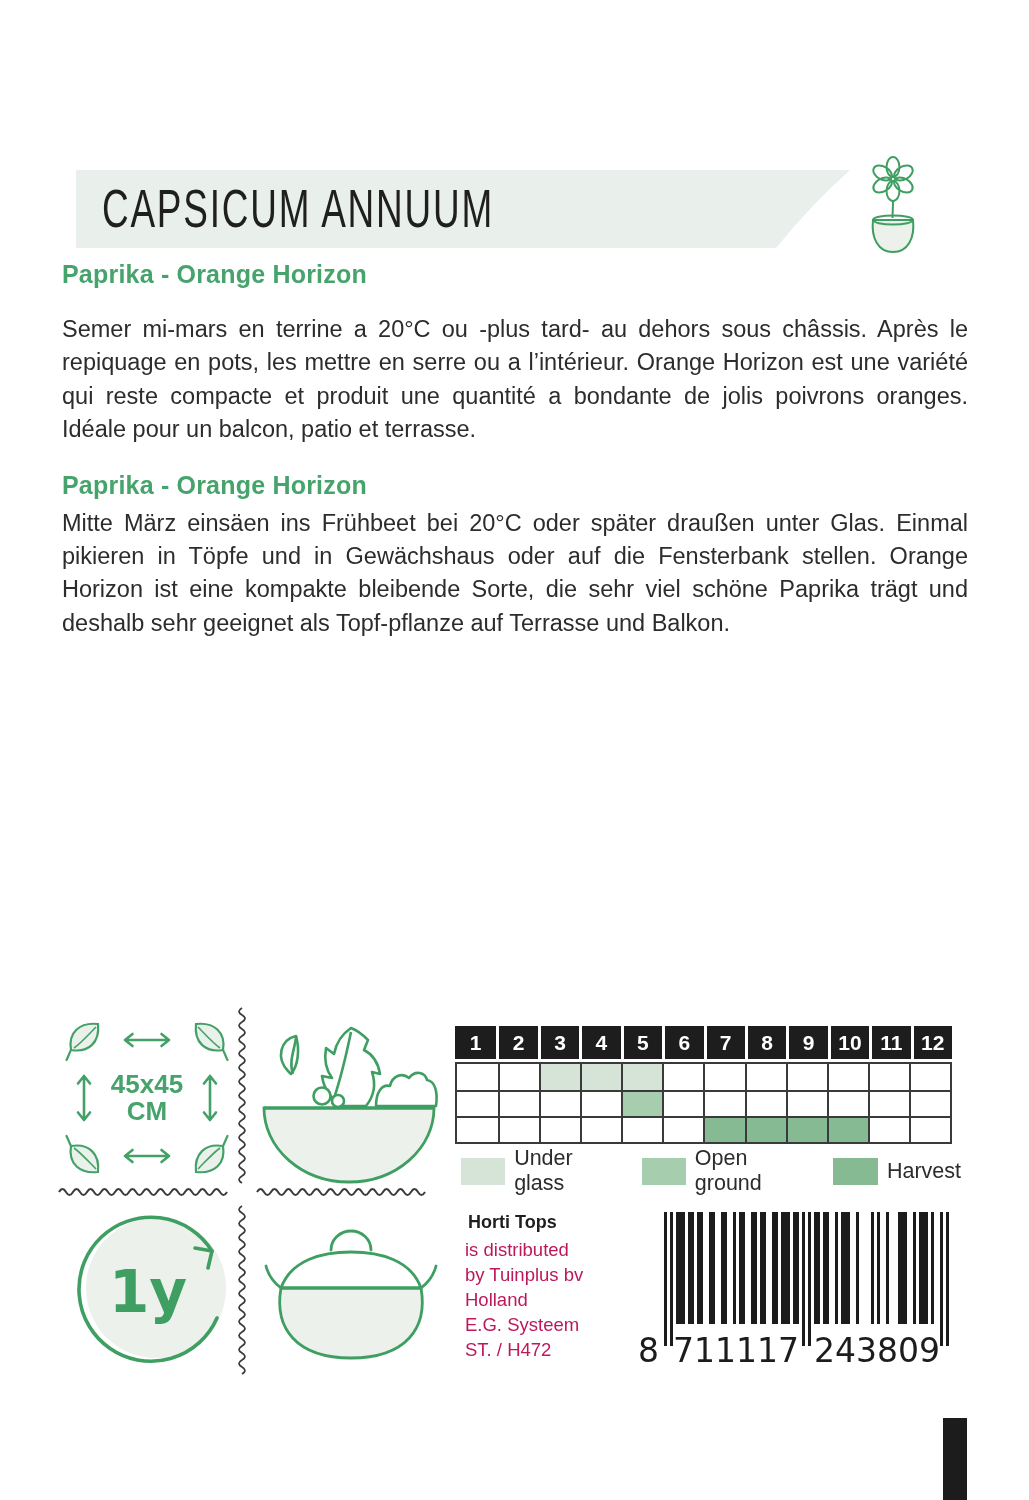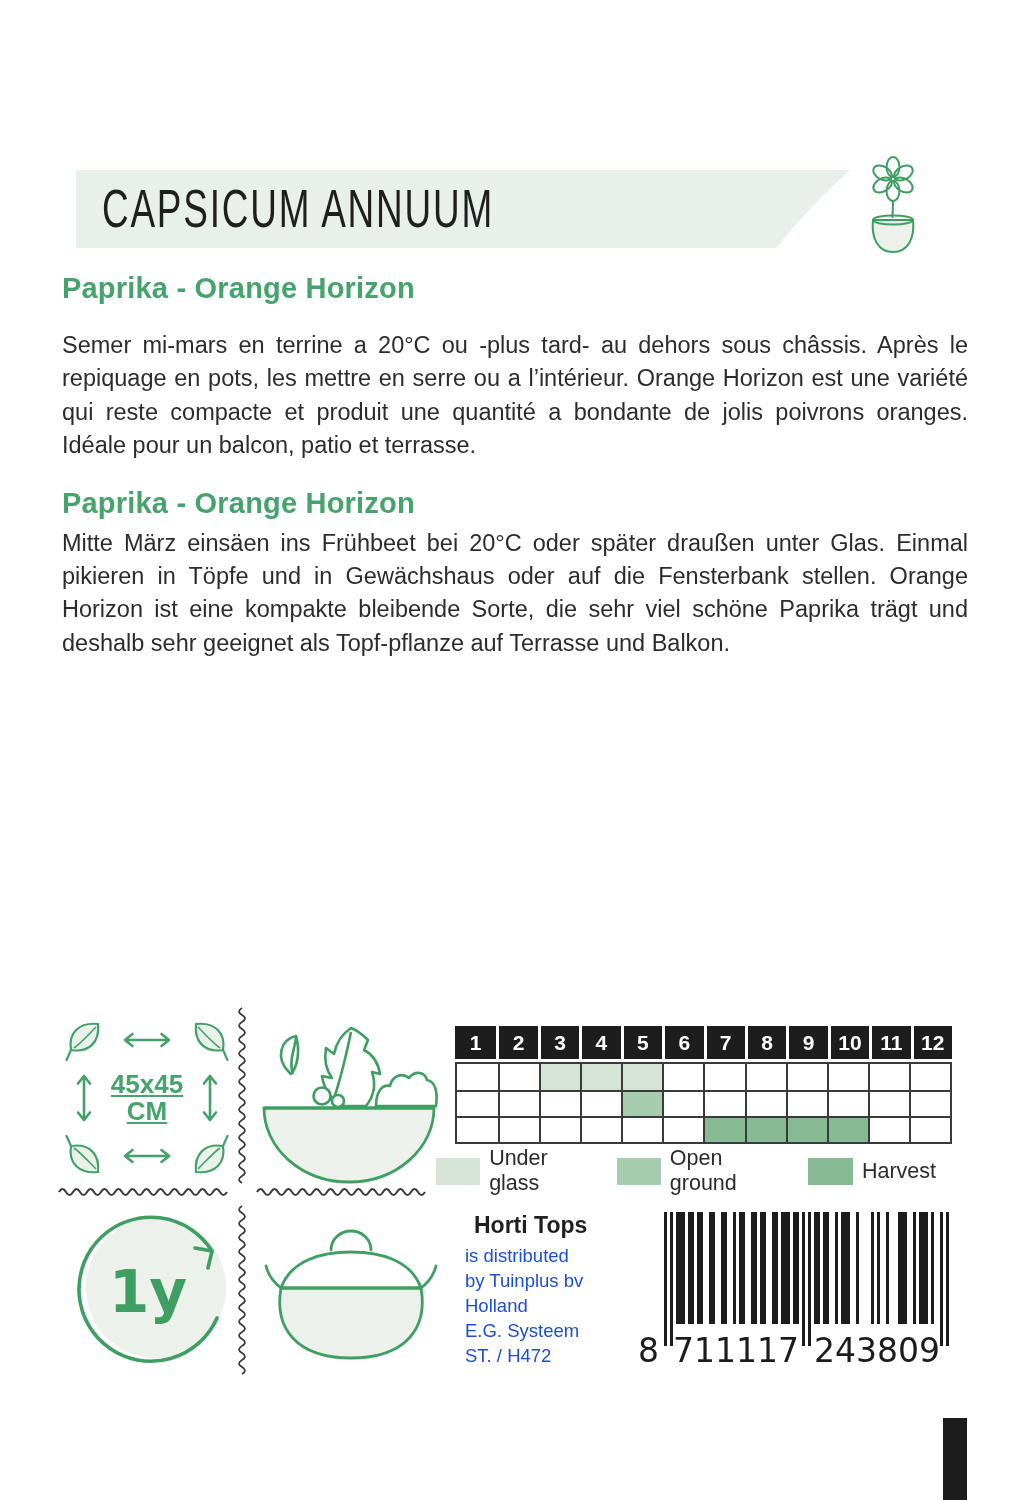--- a/index.html
+++ b/index.html
@@ -11,28 +11,28 @@
   .banner-shape{position:absolute;left:0;top:0;}
   .species-title{position:absolute;left:26px;top:50%;margin:0;
         font-family:"Liberation Sans",sans-serif;font-weight:400;font-size:41px;
         letter-spacing:2px;color:#1f1f1f;white-space:nowrap;
         transform:translateY(-50%) scale(0.9,1.32);transform-origin:left center;}
   .flower-icon{position:absolute;left:856px;top:156px;}
 
   
   .content{position:absolute;left:62px;top:256px;width:906px;}
   .section{margin:0 0 24px 0;}
-  .section h2{margin:16px 0 7px 0;font-size:29px;font-weight:700;color:#45a36b;letter-spacing:0.2px;}
+  .section h2{margin:4px 0 7px 0;font-size:25px;font-weight:700;color:#45a36b;letter-spacing:0.2px;}
   .section p{margin:0;font-size:23.5px;line-height:33.4px;text-align:justify;color:#2c2c2c;}
 
   
   .spacing-grid{position:absolute;left:58px;top:1014px;width:178px;height:170px;
         display:grid;grid-template-columns:52px 74px 52px;grid-template-rows:52px 64px 52px;
         align-items:center;justify-items:center;}
-  .spacing-label{font-weight:700;font-size:26px;line-height:27px;color:#45a36b;text-align:center;text-decoration:underline;}
+  .spacing-label{font-weight:700;font-size:26px;line-height:27px;color:#45a36b;text-align:center;}
   .leaf-tr{transform:scaleX(-1);}
   .leaf-bl{transform:scaleY(-1);}
   .leaf-br{transform:scale(-1,-1);}
 
   .salad-icon{position:absolute;left:258px;top:1016px;}
   .wavy-v-top{position:absolute;left:236px;top:1006px;}
   .wavy-v-bottom{position:absolute;left:236px;top:1204px;}
   .wavy-h-left{position:absolute;left:58px;top:1186px;}
   .wavy-h-right{position:absolute;left:256px;top:1186px;}
   .viability-icon{position:absolute;left:60px;top:1208px;}
@@ -43,30 +43,30 @@
   .cal-header{display:grid;grid-template-columns:repeat(12,1fr);height:33px;margin-bottom:3px;}
   .cal-header .mcell{background:#1d1d1d;color:#fff;font-weight:700;font-size:21px;
         display:flex;align-items:center;justify-content:center;border-left:3px solid #fff;}
   .cal-header .mcell:first-child{border-left:none;}
   .cal-body{border:2px solid #3a3a3a;}
   .cal-row{display:grid;grid-template-columns:repeat(12,1fr);height:26px;}
   .cal-row .cell{border-left:2px solid #3a3a3a;border-top:2px solid #3a3a3a;background:#fff;}
   .cal-row:first-child .cell{border-top:none;}
   .cal-row .cell:first-child{border-left:none;}
 
-  .legend{position:absolute;left:436px;top:1146px;width:500px;display:flex;align-items:center;}
+  .legend{position:absolute;left:461px;top:1146px;width:500px;display:flex;align-items:center;}
   .legend-item{display:flex;align-items:center;}
   .legend-swatch{width:45px;height:27px;margin-right:9px;}
   .legend-label{font-size:21.5px;color:#2c2c2c;}
   .legend-item + .legend-item{margin-left:15px;}
 
   
   .distributor{position:absolute;left:465px;top:1212px;width:160px;}
-  .distributor .dist-name{font-size:23px;font-weight:700;color:#1f1f1f;margin:0 0 4px 9px;}
-  .distributor .dist-line{font-size:18.5px;line-height:25px;color:#1d4ed8;}
+  .distributor .dist-name{font-size:18px;font-weight:700;color:#1f1f1f;margin:0 0 4px 3px;}
+  .distributor .dist-line{font-size:18.5px;line-height:25px;color:#be185d;}
   .barcode{position:absolute;left:636px;top:1212px;}
   .barcode text{font-family:"DejaVu Sans",sans-serif;font-size:33px;fill:#1c1c1c;}
 
   .corner-bar{position:absolute;left:943px;top:1418px;width:24px;height:82px;background:#1c1c1c;}
 
   svg{display:block;}
 </style>
 </head>
 <body>
 

